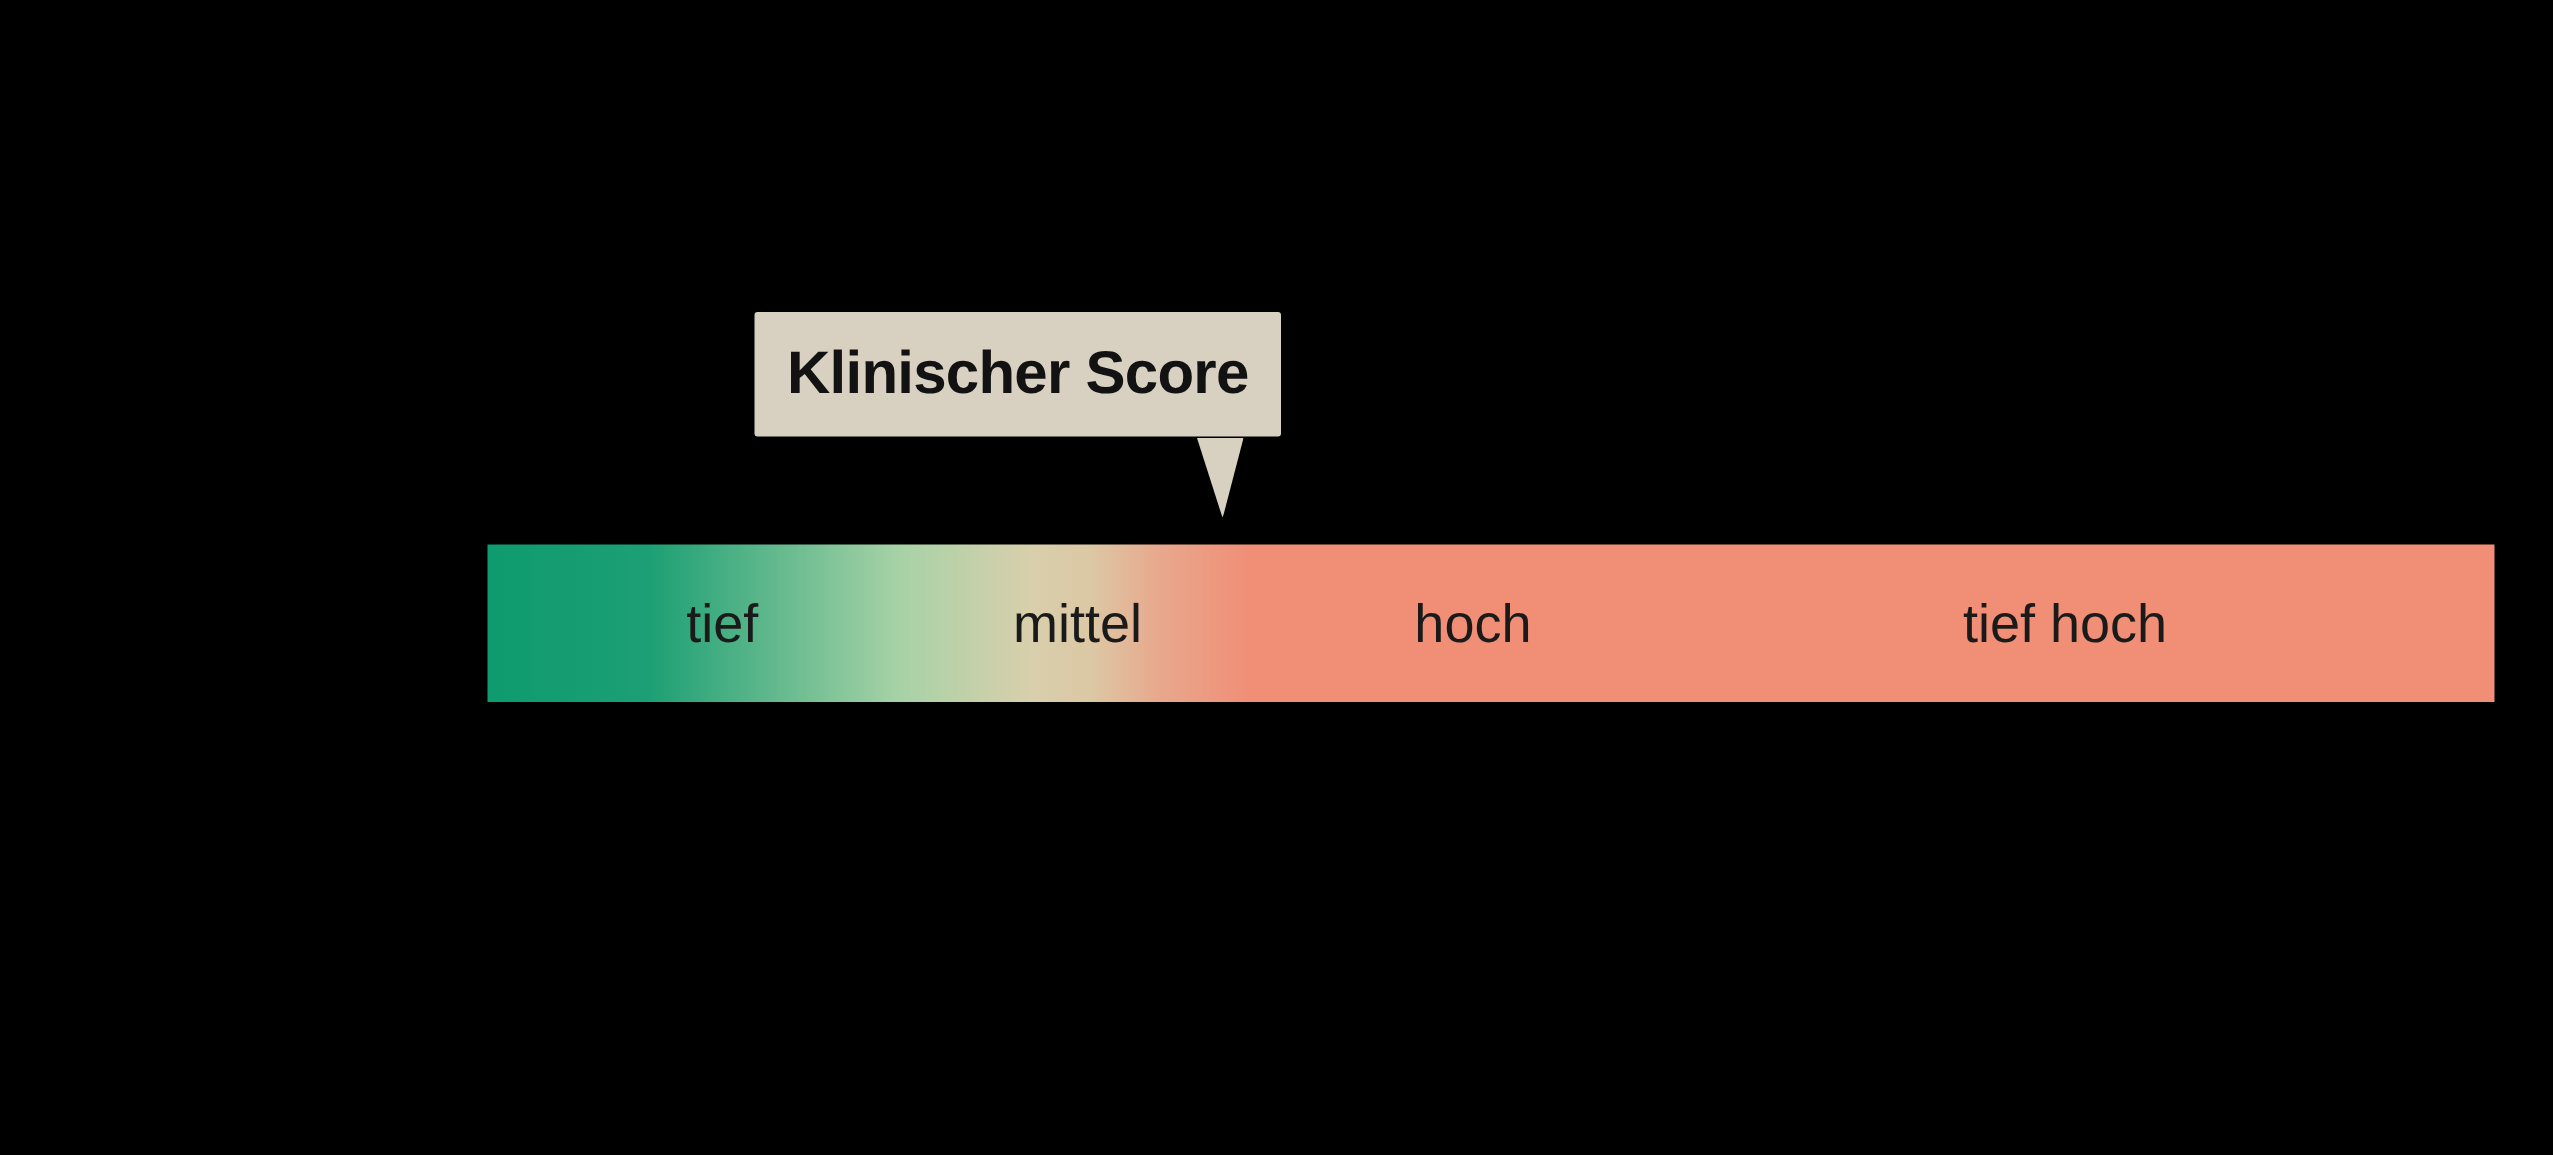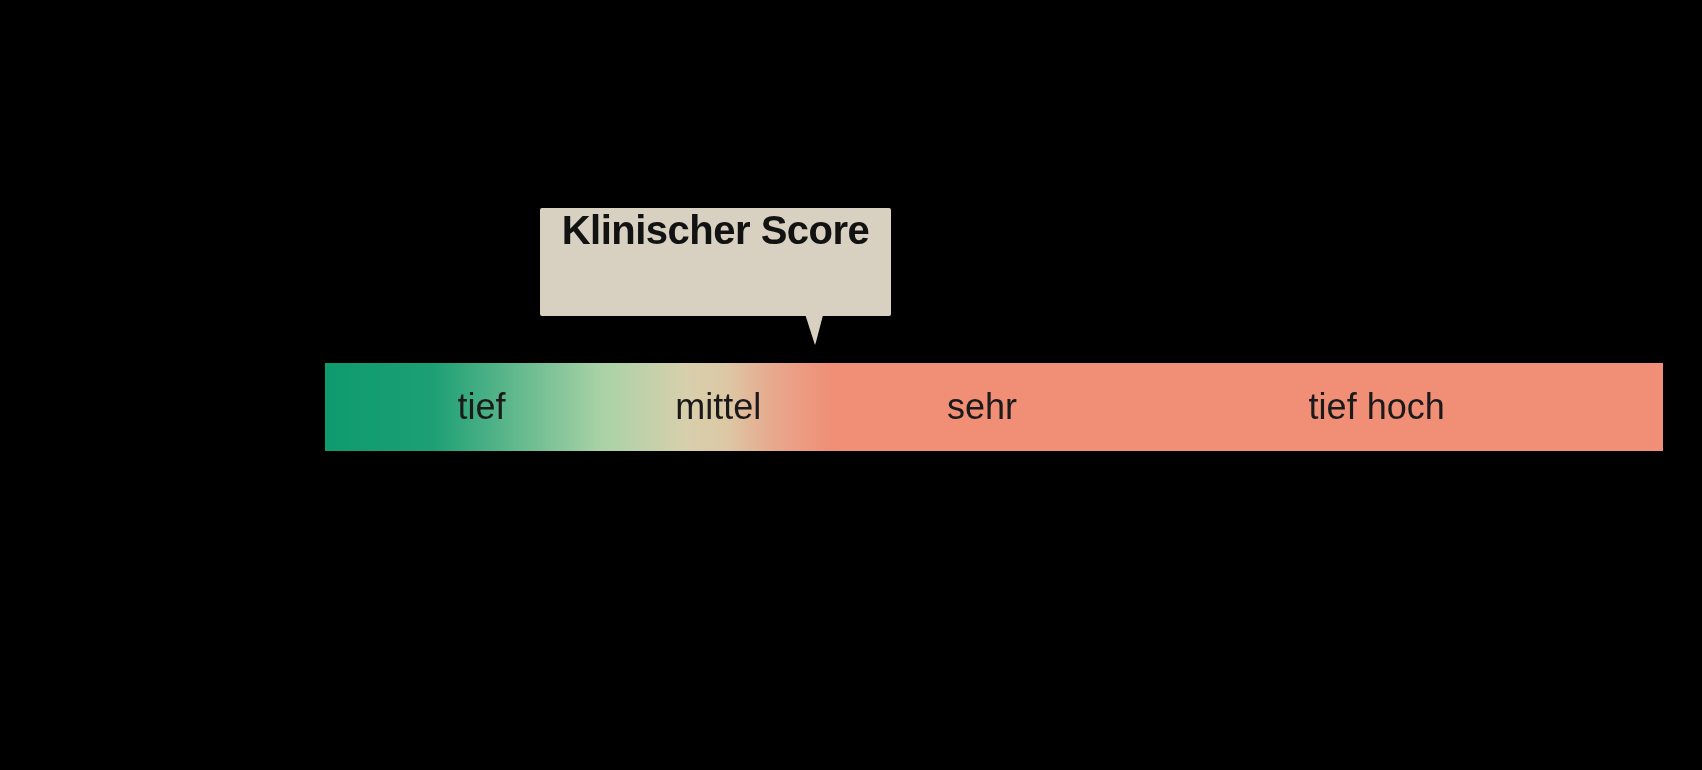--- a/index.html
+++ b/index.html
@@ -16,27 +16,28 @@
     position: relative;
     width: 1702px;
     height: 770px;
     background: var(--bg);
     overflow: hidden;
   }
 
   
   .callout-box {
     position: absolute;
-    left: 540px;
+    left: 503px;
     top: 208px;
     width: 351px;
-    height: 108px;
+    height: 83px;
     background: var(--tooltip-bg);
     border-radius: 2px;
     display: flex;
+    align-items: center;
     justify-content: center;
   }
   .callout-label {
     color: var(--tooltip-fg);
     font-size: 40px;
     font-weight: bold;
     letter-spacing: -0.5px;
     white-space: nowrap;
   }
   .callout-pointer {
@@ -46,21 +47,21 @@
     height: 53px;
     
   }
 
   
   .scale-bar {
     position: absolute;
     left: 325px;
     top: 363px;
     width: 1338px;
-    height: 88px;
+    height: 105px;
     text-align: right;
     
   }
   .scale-label {
     position: absolute;
     top: 50%;
     transform: translate(-50%, -50%);
     color: var(--label-fg);
     font-size: 36px;
     white-space: nowrap;
@@ -74,17 +75,17 @@
   <div class="callout-box">
     <span class="callout-label">Klinischer Score</span>
   </div>
   <svg class="callout-pointer" viewBox="0 0 31 53" width="31" height="53" xmlns="http://www.w3.org/2000/svg" style="left: 797.708px;">
     <polygon points="0,0 31,0 18,50 17,53 16,50" fill="#D8D1C1"></polygon>
   </svg>
 
   <div class="scale-bar" style="background: linear-gradient(to right, rgb(14, 155, 110) 0%, rgb(28, 159, 116) 8%, rgb(167, 210, 166) 20.5%, rgb(216, 207, 172) 27%, rgb(220, 200, 165) 30%, rgb(232, 168, 141) 33.5%, rgb(240, 142, 118) 38%, rgb(240, 142, 118) 100%);">
     <span class="scale-label" style="left: 11.7%;">tief</span>
     <span class="scale-label" style="left: 29.4%;">mittel</span>
-    <span class="scale-label" style="left: 49.1%;">sehr</span>
+    <span class="scale-label" style="left: 49.1%;">hoch</span>
     <span class="scale-label" style="left: 78.6%;">tief hoch</span>
   </div>
 
 </div>
 
 </body></html>

